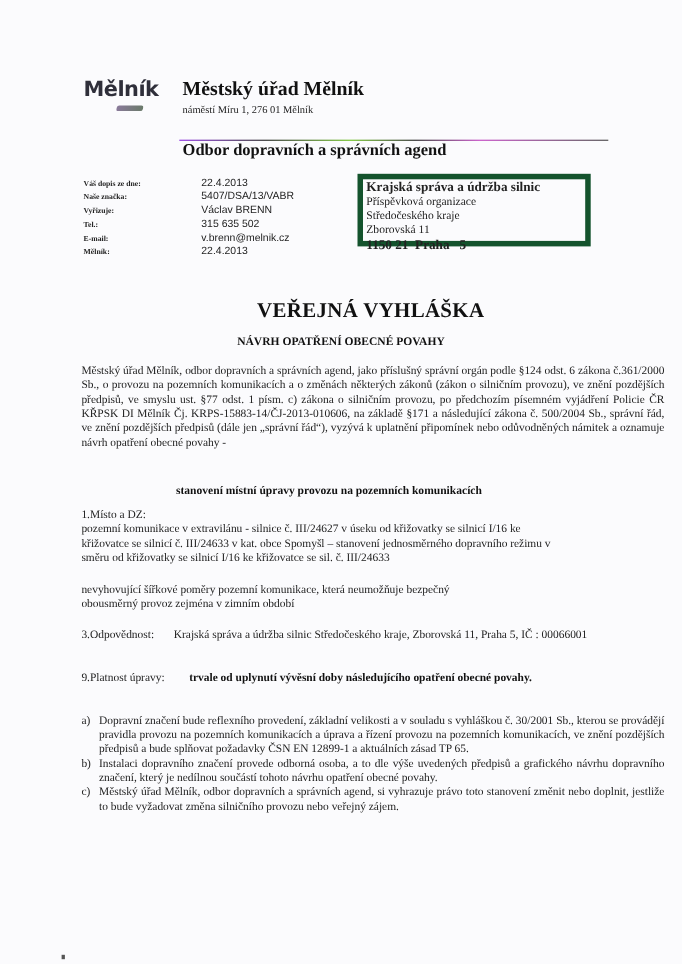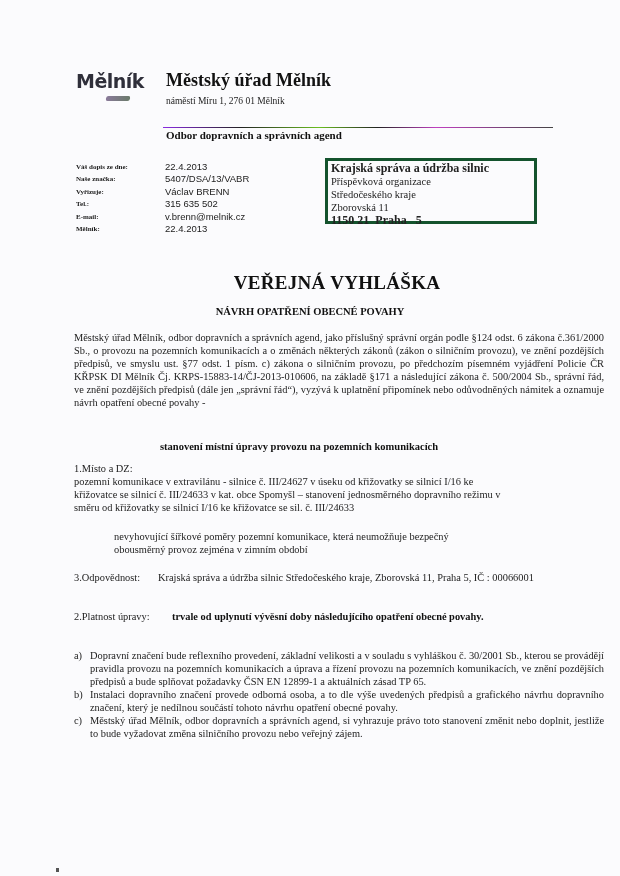--- a/index.html
+++ b/index.html
@@ -19,30 +19,30 @@
       left: 106px; top: 96px; width: 24px; height: 5px;
       background: linear-gradient(90deg, #8a7a9a, #6a7a6a);
       border-radius: 2px; transform: skewX(-12deg);
     }
     .org-title { left: 166px; top: 70px; font-size: 18px; font-weight: bold; color: #111; }
     .org-addr { left: 166px; top: 96px; font-size: 9.5px; color: #222; }
     .hr-line {
       left: 163px; top: 127px; width: 390px; height: 1px;
       background: linear-gradient(90deg, #8a2be2 0%, #222 20%, #6bbf20 40%, #222 55%, #c040c0 70%, #444 100%);
     }
-    .dept { left: 166px; top: 129px; font-size: 11px; font-weight: bold; color: #111; }
+    .dept { left: 166px; top: 129px; font-size: 15px; font-weight: bold; color: #111; }
 
     .meta { left: 76px; top: 161px; font-size: 9.5px; }
-    .meta-row { display: flex; height: 12.4px; line-height: 12.4px; }
+    .meta-row { display: flex; height: 12.4px; line-height: 12.4px; gap: 18px; }
     .meta-label { width: 89px; font-weight: bold; font-size: 7px; color: #222; }
     .meta-value { font-family: "Liberation Sans", sans-serif; font-size: 9.5px; color: #222; }
 
     .addr-box {
       left: 325px; top: 158px; width: 212px; height: 66px;
-      border: 3px solid #14532d; padding: 1px 0 0 3px; box-sizing: border-box;
+      border: 5px solid #14532d; padding: 1px 0 0 3px; box-sizing: border-box;
       font-size: 10.5px; line-height: 13px; color: #222;
     }
     .addr-box .b { font-weight: bold; font-size: 12px; }
 
     .h1 { left: 0; width: 620px; top: 272px; text-align: center; font-size: 19px; font-weight: bold; letter-spacing: 0.3px; color: #111; padding-left: 27px; }
     .h2 { left: 0; width: 620px; top: 306px; text-align: center; font-size: 10.5px; font-weight: bold; color: #111; }
 
     .intro {
       left: 74px; top: 331px; width: 530px; font-size: 10.4px; line-height: 13px;
       text-align: justify; color: #222;
@@ -110,30 +110,30 @@
 <div class="abs intro">Městský úřad Mělník, odbor dopravních a správních agend, jako příslušný správní orgán podle §124 odst. 6 zákona č.361/2000 Sb., o provozu na pozemních komunikacích a o změnách některých zákonů (zákon o silničním provozu), ve znění pozdějších předpisů, ve smyslu ust. §77 odst. 1 písm. c) zákona o silničním provozu, po předchozím písemném vyjádření Policie ČR KŘPSK DI Mělník Čj. KRPS-15883-14/ČJ-2013-010606, na základě §171 a následující zákona č. 500/2004 Sb., správní řád, ve znění pozdějších předpisů (dále jen „správní řád“), vyzývá k uplatnění připomínek nebo odůvodněných námitek a oznamuje návrh opatření obecné povahy -</div>
 
 <div class="abs subject">stanovení místní úpravy provozu na pozemních komunikacích</div>
 
 <div class="abs item" style="top:462px; width:530px;flex-direction:column;">
   <span class="lbl" style="width:86px;">1.Místo a DZ:</span>
   <span class="txt" style="width:430px;">pozemní komunikace v extravilánu - silnice č. III/24627 v úseku od křižovatky se silnicí I/16 ke  křižovatce se silnicí č. III/24633 v kat. obce Spomyšl – stanovení jednosměrného dopravního režimu v směru od křižovatky se silnicí I/16 ke křižovatce se sil. č. III/24633</span>
 </div>
 
 <div class="abs item" style="top:530px; width:530px;">
-  <span class="txt" style="width:370px;margin-left:40px;">nevyhovující šířkové poměry pozemní komunikace, která neumožňuje bezpečný obousměrný provoz zejména  v zimním období</span>
+  <span class="txt" style="width:370px;">nevyhovující šířkové poměry pozemní komunikace, která neumožňuje bezpečný obousměrný provoz zejména  v zimním období</span>
 </div>
 
 <div class="abs item" style="top:571px; width:530px;">
   <span class="lbl" style="width:84px;">3.Odpovědnost:</span>
   <span class="txt" style="width:430px;">Krajská správa a údržba silnic Středočeského kraje, Zborovská 11, Praha 5, IČ : 00066001</span>
 </div>
 
 <div class="abs item" style="top:610px; width:540px;">
-  <span class="lbl" style="width:98px;">2.Platnost úpravy:</span>
+  <span class="lbl" style="width:98px;">9.Platnost úpravy:</span>
   <span class="txt" style="font-weight:bold; color:#111;">trvale od uplynutí vývěsní doby následujícího opatření obecné povahy.</span>
 </div>
 
 <div class="abs extra">
   <div class="cond">
     <span class="mk">a)</span>
     <span class="ct">Dopravní značení bude reflexního provedení, základní velikosti a  v souladu  s vyhláškou  č. 30/2001 Sb., kterou se provádějí pravidla provozu na pozemních komunikacích a úprava a řízení provozu na pozemních komunikacích, ve znění pozdějších předpisů a bude splňovat požadavky ČSN EN 12899-1 a aktuálních zásad TP 65.</span>
   </div>
   <div class="cond">
     <span class="mk">b)</span>

